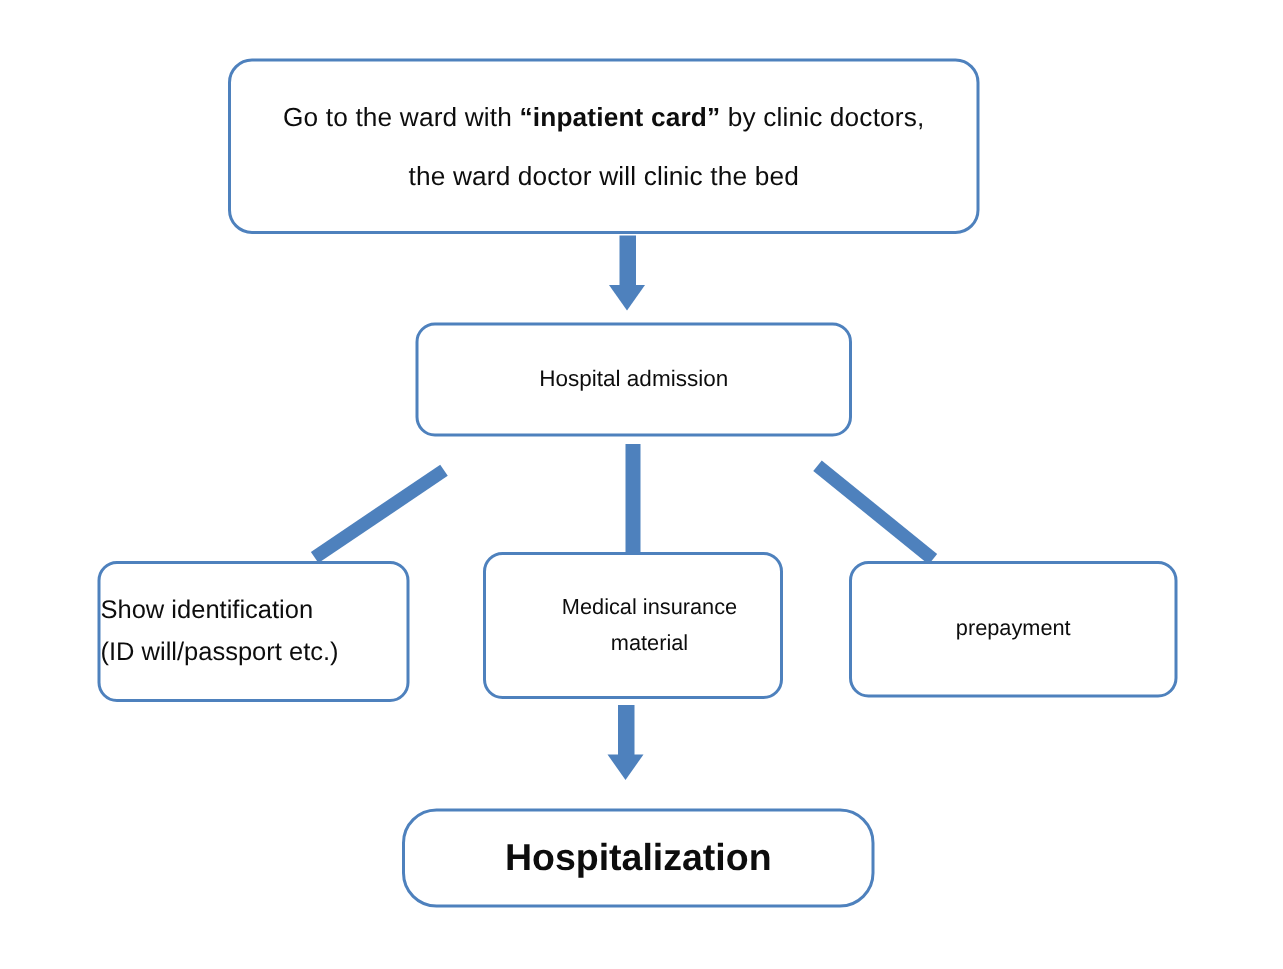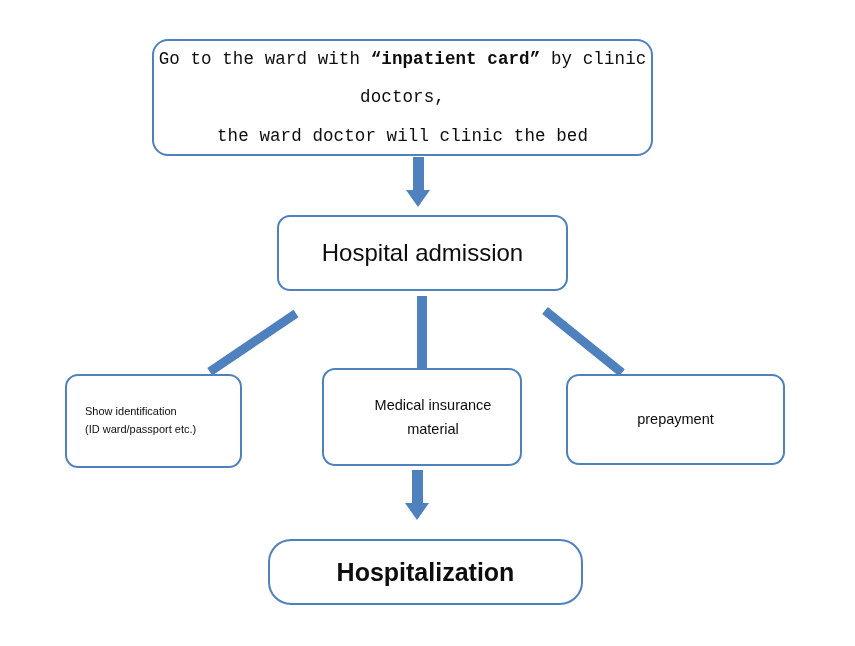--- a/index.html
+++ b/index.html
@@ -36,47 +36,45 @@
 
   
   #node-instruction {
     left: 152px;
     top: 39px;
     width: 501px;
     height: 117px;
     font-size: 17.5px;
     border-radius: 16px;
     line-height: 2.2;
-    font-family: Liberation Mono, monospace;
   }
   #node-instruction .line1 { letter-spacing: .1px; }
   #node-instruction .line2 { letter-spacing: .1px; }
   #node-instruction b { font-weight: 700; }
 
   
   #node-admission {
     left: 277px;
     top: 215px;
     width: 291px;
     height: 76px;
-    font-size: 24px;
+    font-size: 15px;
     border-radius: 13px;
   }
 
   
   #node-identification {
     left: 65px;
     top: 374px;
-    width: 177px;
+    width: 208px;
     height: 94px;
-    font-size: 11px;
+    font-size: 17px;
     line-height: 1.62;
     justify-content: flex-start;
     text-align: left;
-    padding-left: 18px;
     border-radius: 13px;
   }
   #node-insurance {
     left: 322px;
     top: 368px;
     width: 200px;
     height: 98px;
     font-size: 14.5px;
     line-height: 1.68;
     border-radius: 13px;
@@ -185,21 +183,21 @@
     <span class="txt">Hospital admission</span>
   </div>
 
   <div class="line-seg" id="line-admission-identification"></div>
   <div class="line-seg" id="line-admission-insurance"></div>
   <div class="line-seg" id="line-admission-prepayment"></div>
 
   <div class="node" id="node-identification">
     <span class="txt">
       <span>Show identification</span><br>
-      <span>(ID ward/passport etc.)</span>
+      <span>(ID will/passport etc.)</span>
     </span>
   </div>
 
   <div class="node" id="node-insurance">
     <span class="txt">
       <span>Medical insurance</span><br>
       <span>material</span>
     </span>
   </div>
 

